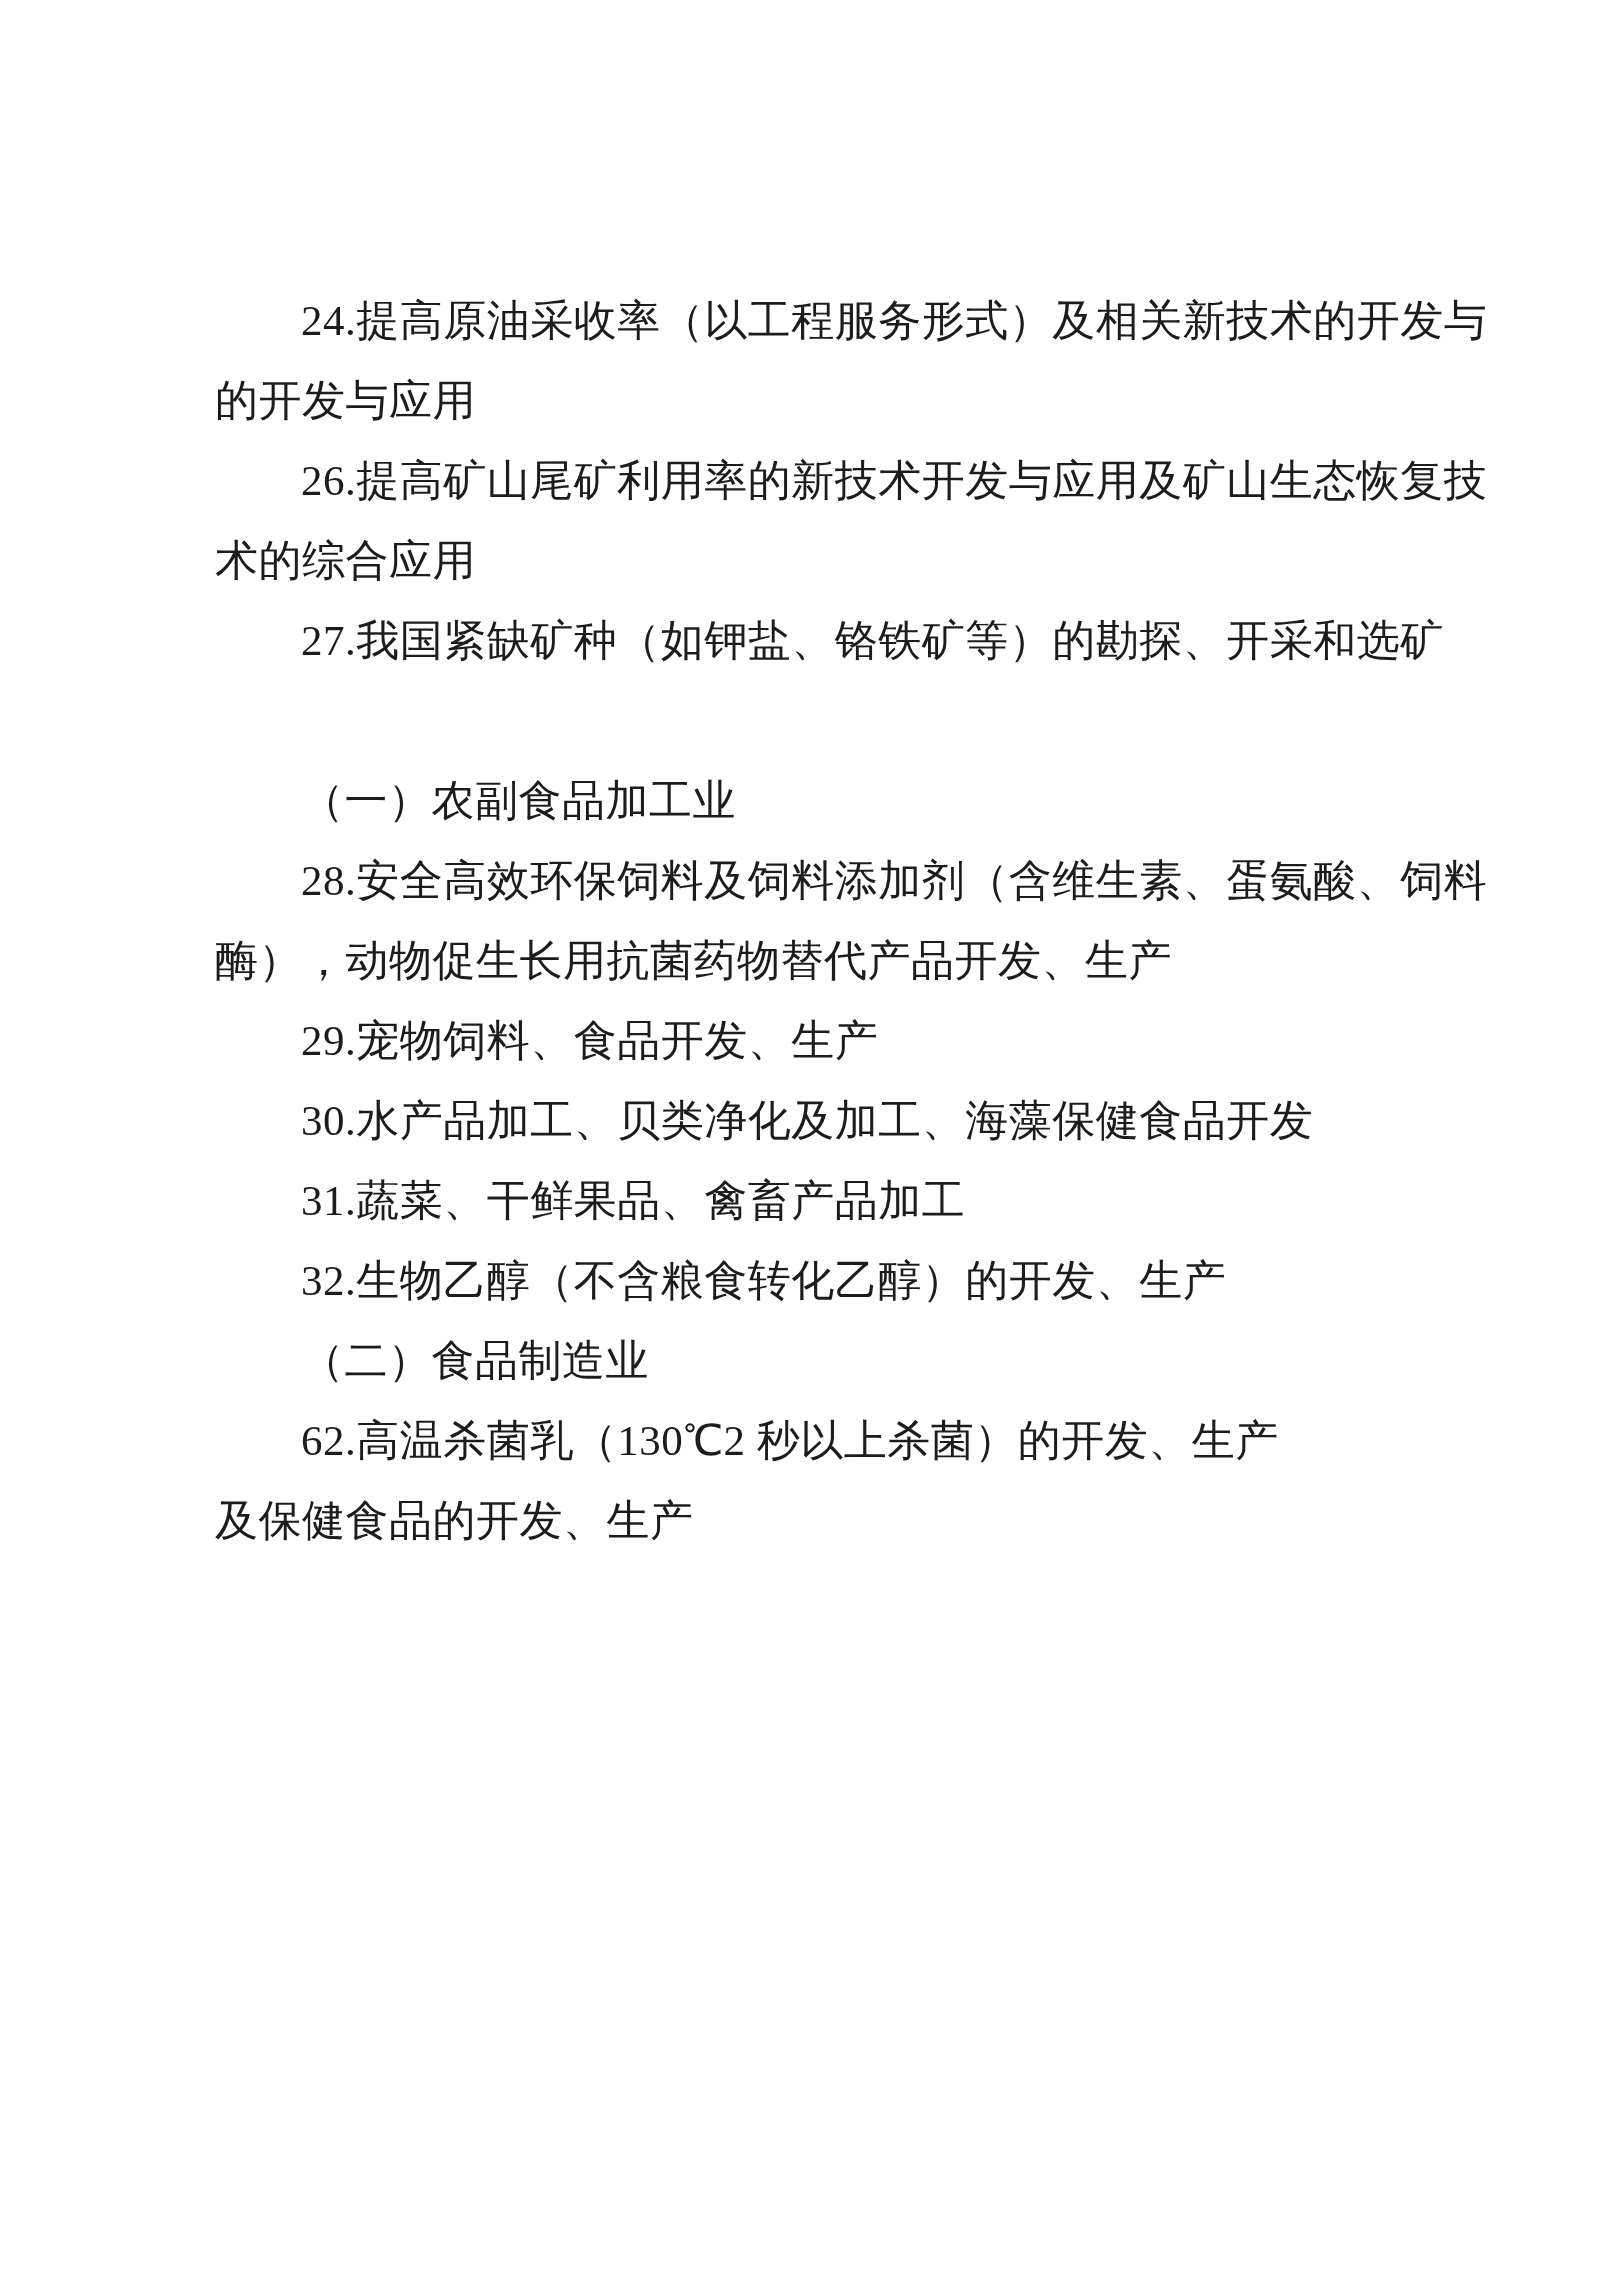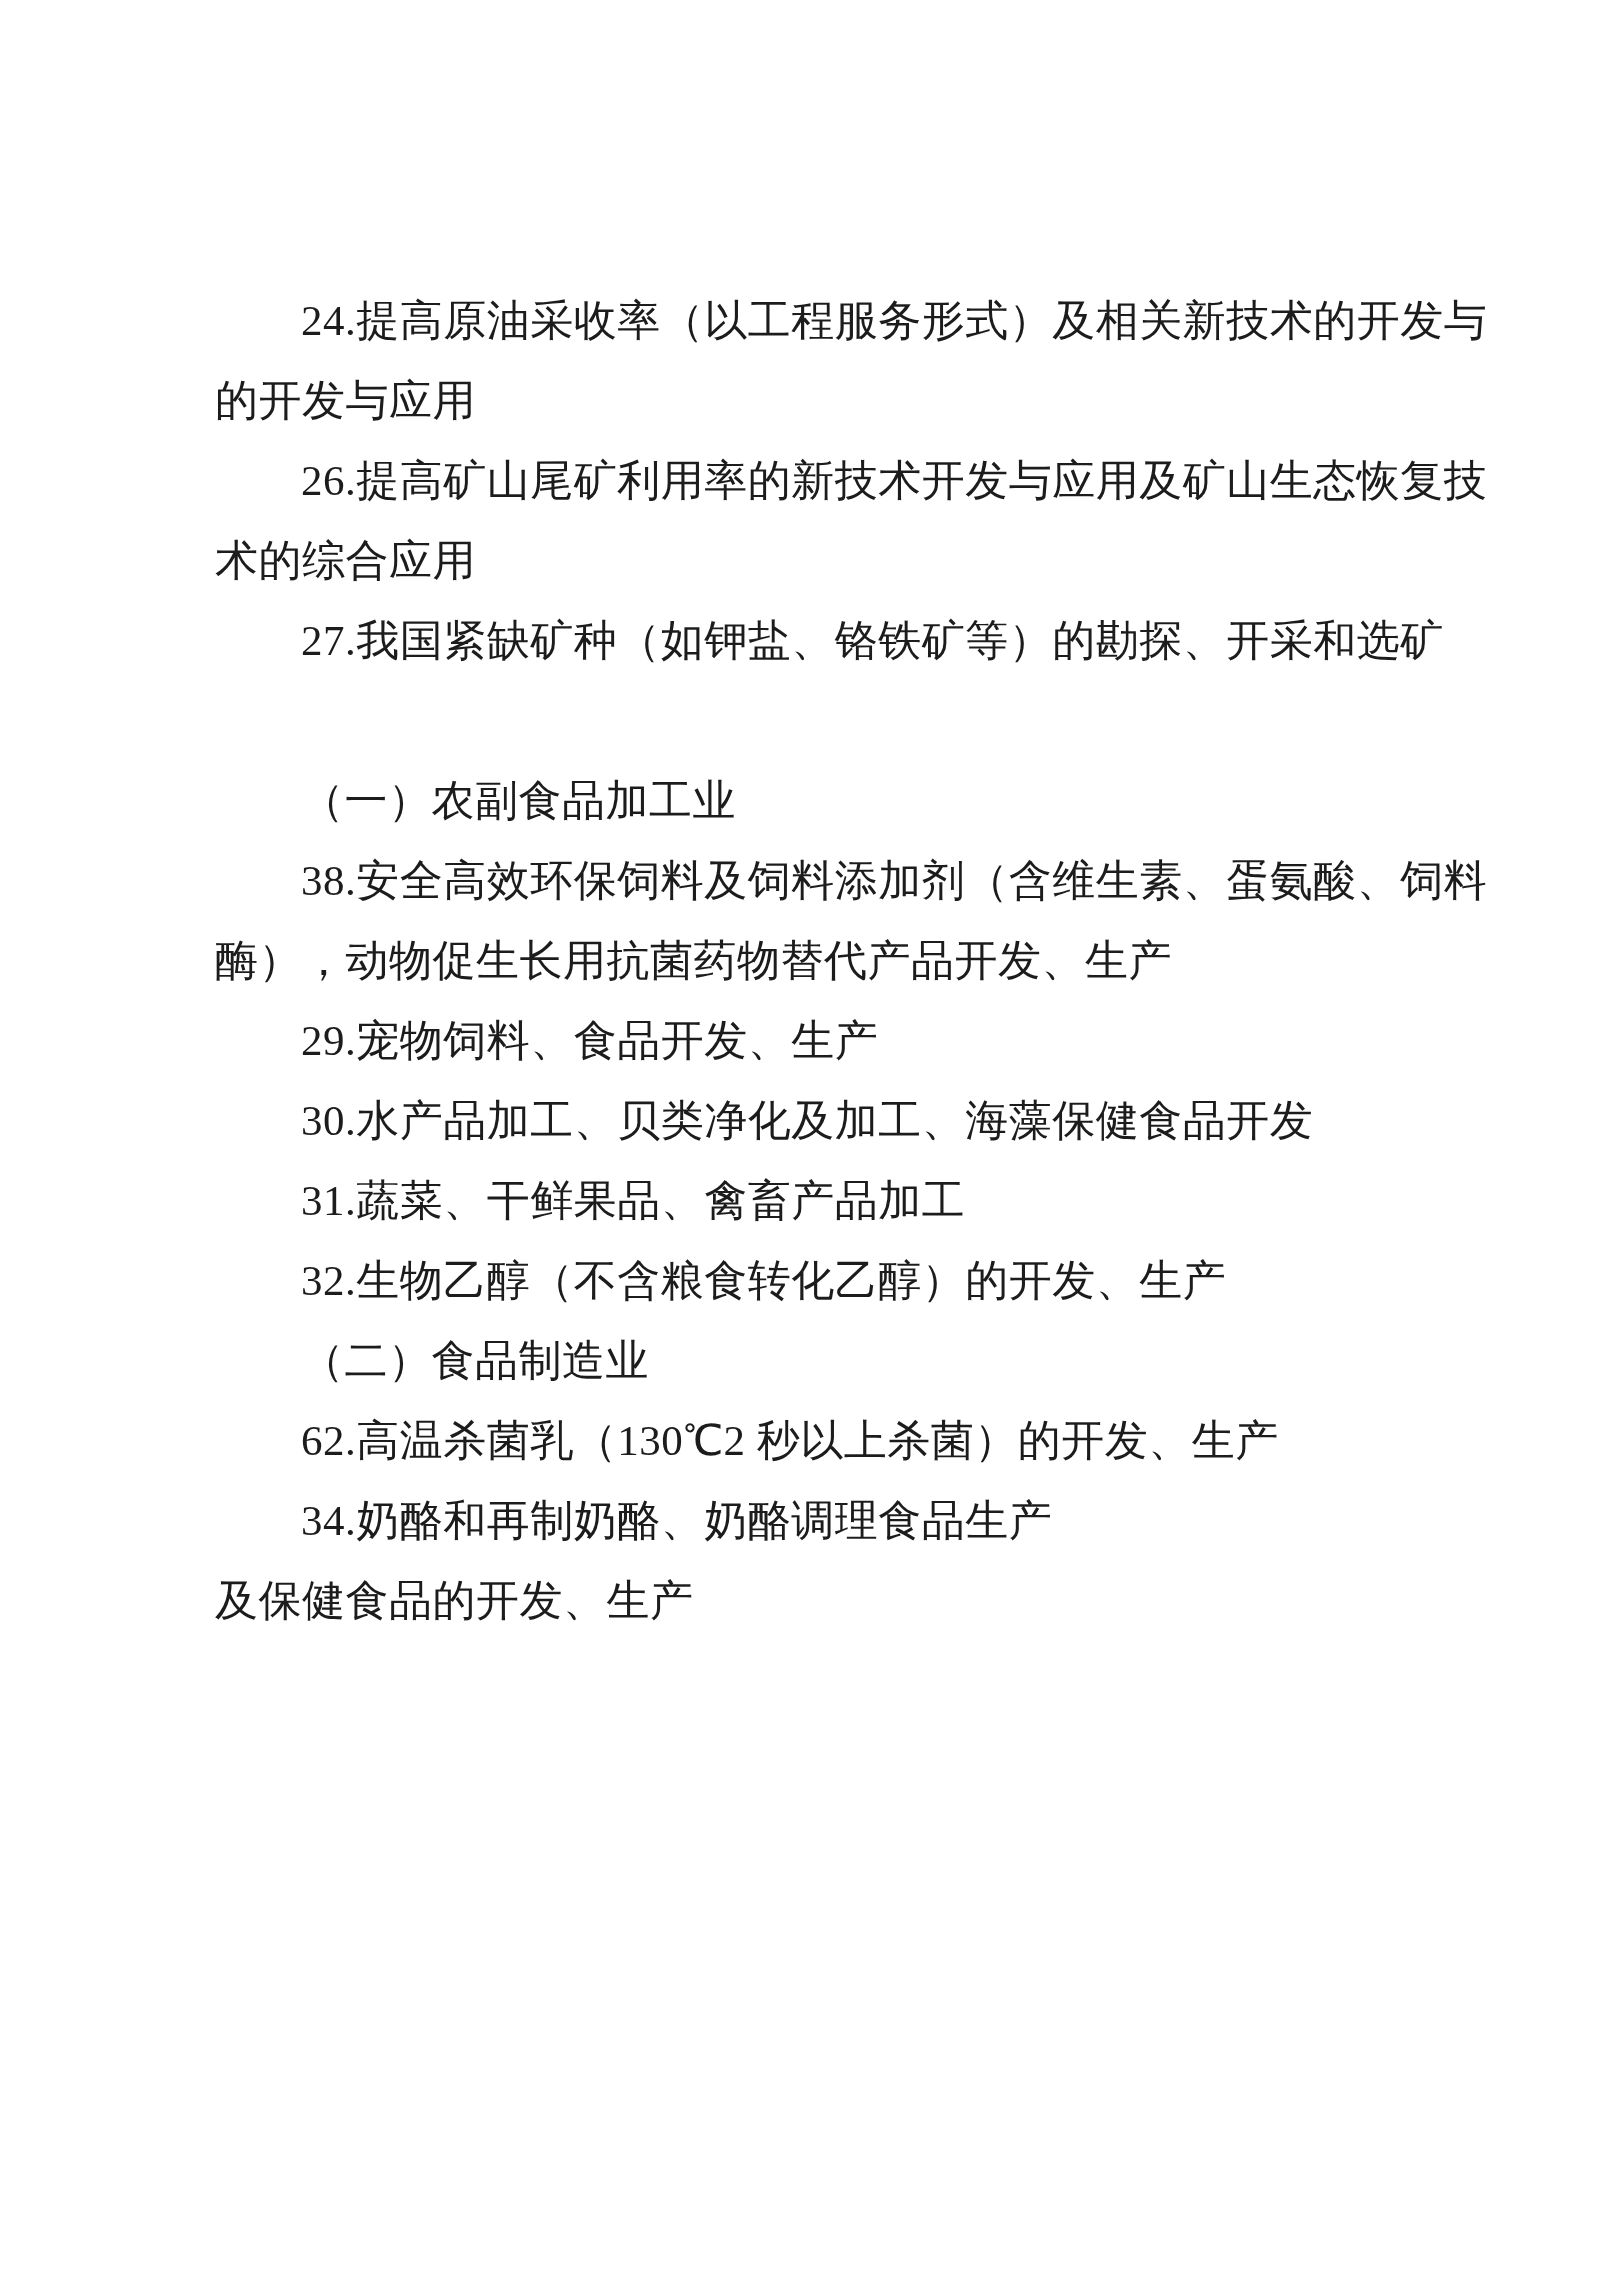--- a/index.html
+++ b/index.html
@@ -51,26 +51,25 @@
 
 <div class="page">
   <div class="content">
       <div class="line indent">24.提高原油采收率（以工程服务形式）及相关新技术的开发与</div>
       <div class="line">的开发与应用</div>
       <div class="line indent">26.提高矿山尾矿利用率的新技术开发与应用及矿山生态恢复技</div>
       <div class="line">术的综合应用</div>
       <div class="line indent">27.我国紧缺矿种（如钾盐、铬铁矿等）的勘探、开采和选矿</div>
       <div class="line blank"></div>
       <div class="line indent">（一）农副食品加工业</div>
-      <div class="line indent">38.安全高效环保饲料及饲料添加剂（含维生素、蛋氨酸、饲料</div>
+      <div class="line indent">28.安全高效环保饲料及饲料添加剂（含维生素、蛋氨酸、饲料</div>
       <div class="line">酶），动物促生长用抗菌药物替代产品开发、生产</div>
       <div class="line indent">29.宠物饲料、食品开发、生产</div>
       <div class="line indent">30.水产品加工、贝类净化及加工、海藻保健食品开发</div>
       <div class="line indent">31.蔬菜、干鲜果品、禽畜产品加工</div>
       <div class="line indent">32.生物乙醇（不含粮食转化乙醇）的开发、生产</div>
       <div class="line indent">（二）食品制造业</div>
       <div class="line indent">62.高温杀菌乳（130℃2 秒以上杀菌）的开发、生产</div>
-      <div class="line indent">34.奶酪和再制奶酪、奶酪调理食品生产</div>
       <div class="line">及保健食品的开发、生产</div>
     </div>
   <div class="pageno">– 3 –</div>
 </div>
 
 
 </body></html>

